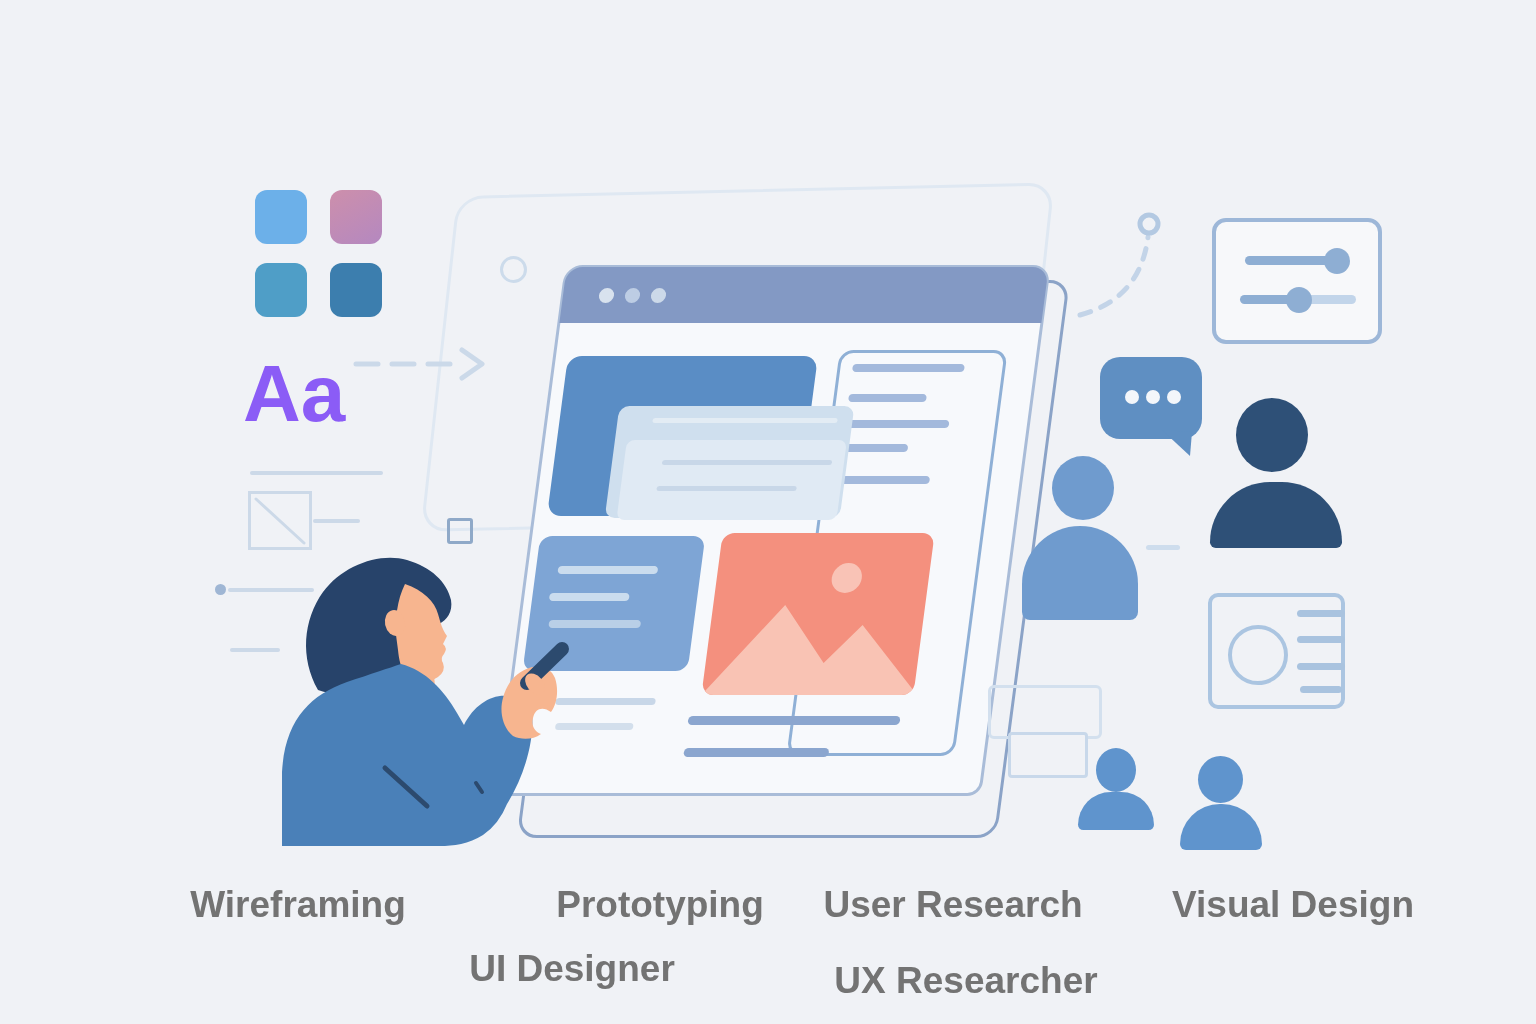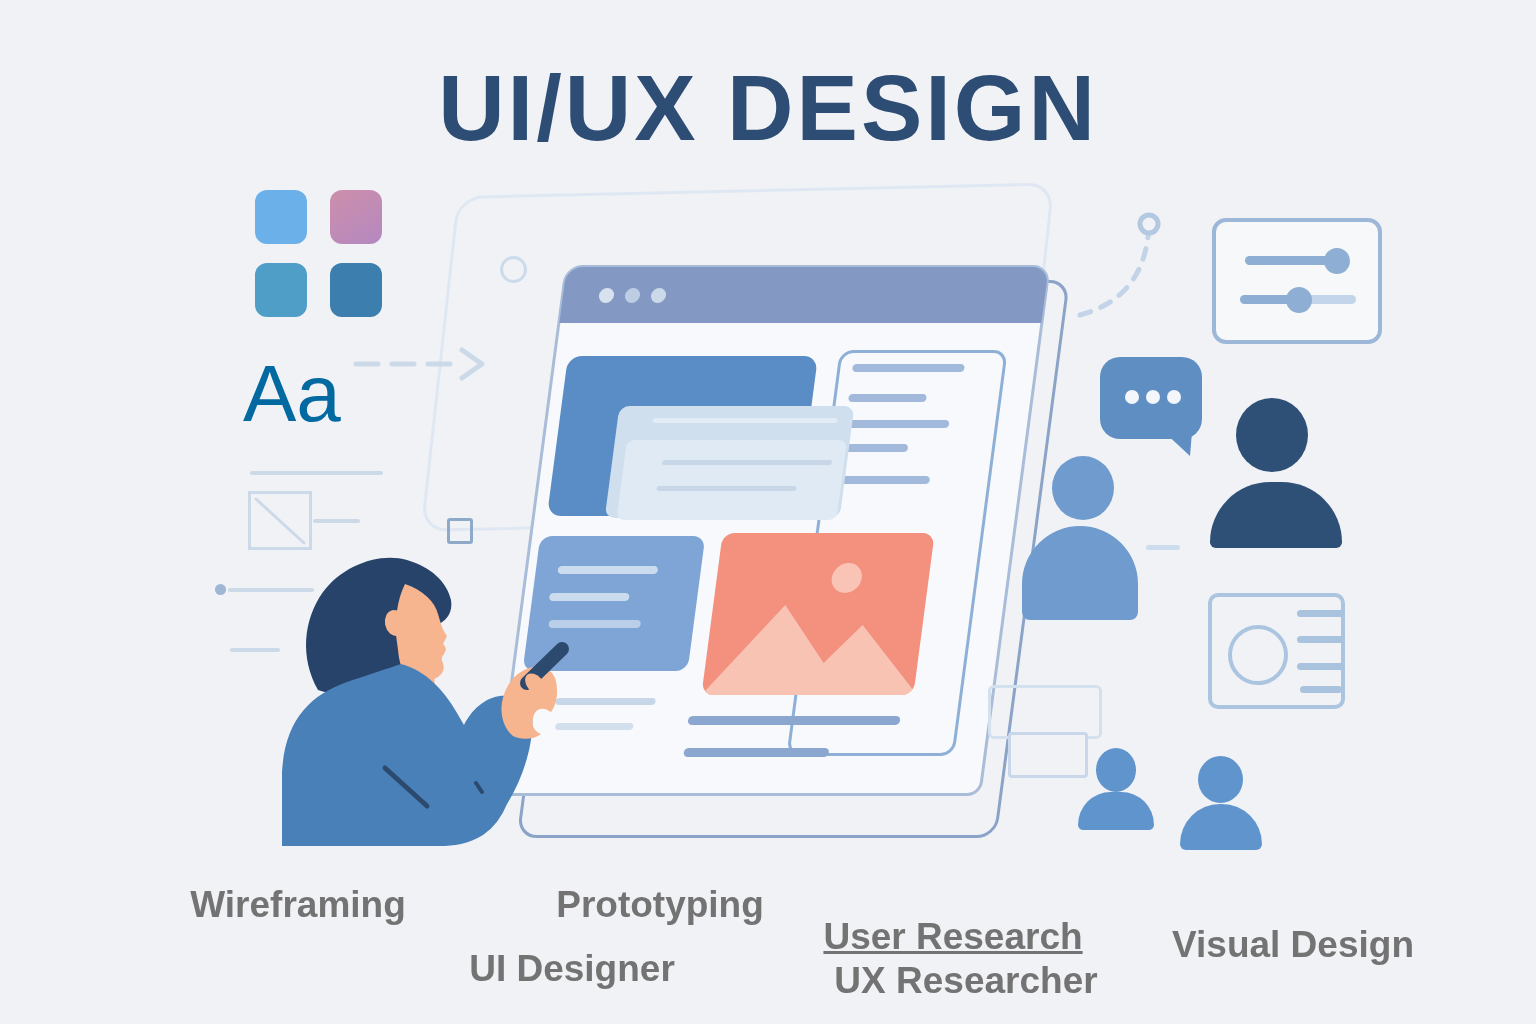--- a/index.html
+++ b/index.html
@@ -7,21 +7,21 @@
          font-family:"Liberation Sans",sans-serif;}
   .abs{position:absolute;}
 
   
   .title{left:0;right:0;top:56px;text-align:center;font-size:92px;font-weight:800;
          letter-spacing:3px;color:#2e4d74;}
   .skill{font-size:37px;font-weight:700;color:#737373;transform:translateX(-50%);white-space:nowrap;}
 
   
   .sw{width:52px;height:54px;border-radius:12px;}
-  .aa{left:243px;top:348px;font-size:80px;font-weight:400;color:#0369a1;}
+  .aa{left:243px;top:348px;font-size:80px;font-weight:700;color:#8b5cf6;}
 
   
   .faint-rect{left:457px;top:196px;width:590px;height:330px;border:3px solid #dfe8f2;
               border-radius:26px;transform:skewX(-7.5deg) rotate(-1.3deg);transform-origin:top left;}
   .faint-circle{left:500px;top:256px;width:21px;height:21px;border:3px solid #ccdbeb;border-radius:50%;}
   .mini-square{left:447px;top:518px;width:20px;height:20px;border:3px solid #8fa9c8;border-radius:3px;}
   .sketch{background:#ccd9e8;border-radius:3px;}
   .sketch-box{left:248px;top:491px;width:58px;height:53px;border:3px solid #ccd9e8;}
   .dotline-dot{left:215px;top:584px;width:11px;height:11px;border-radius:50%;background:#9fb6d4;}
 
@@ -58,21 +58,20 @@
   .pcircle{left:1228px;top:625px;width:52px;height:52px;border:4px solid #abc5e1;border-radius:50%;}
   .pline{width:48px;height:7px;border-radius:4px;background:#a9c3df;}
   .ghost-a{left:988px;top:685px;width:108px;height:48px;border:3px solid #d3e0ee;border-radius:6px;}
   .ghost-b{left:1008px;top:732px;width:74px;height:40px;border:3px solid #c8d8ea;border-radius:4px;background:#f0f2f6;}
 </style>
 </head>
 <body>
 
 <div class="stage">
 
-  <div class="abs title">UI/UX DESIGN</div>
 
   <div class="abs">
     <div class="abs sw" style="left:255px;top:190px;background:#6cb0e9;"></div>
     <div class="abs sw" style="left:330px;top:190px;background:linear-gradient(150deg,#cd8fab,#b488c0);"></div>
     <div class="abs sw" style="left:255px;top:263px;background:#4f9ec7;"></div>
     <div class="abs sw" style="left:330px;top:263px;background:#3c7eae;"></div>
   </div>
 
   <div class="abs aa">Aa</div>
 
@@ -216,18 +215,18 @@
              C 286 124 296 128 300 138 C 304 150 302 164 296 172
              C 288 166 280 168 278 178 C 276 186 280 192 286 194
              C 278 200 266 200 258 196 Z" fill="#f7b58f"></path>
 
     <line x1="272" y1="143" x2="307" y2="109" stroke="#2c4a6e" stroke-width="14" stroke-linecap="round"></line>
     <ellipse cx="280" cy="144" rx="8" ry="12" transform="rotate(-40 280 144)" fill="#f7b58f"></ellipse>
   </svg>
 
   <div class="abs skill" style="left:298px;top:884px;">Wireframing</div>
   <div class="abs skill" style="left:660px;top:884px;">Prototyping</div>
-  <div class="abs skill" style="left:953px;top:916px;text-decoration:underline;">User Research</div>
-  <div class="abs skill" style="left:1293px;top:884px;margin-top:40px;">Visual Design</div>
+  <div class="abs skill" style="left:953px;top:884px;">User Research</div>
+  <div class="abs skill" style="left:1293px;top:884px;">Visual Design</div>
   <div class="abs skill" style="left:572px;top:948px;text-align:right;">UI Designer</div>
   <div class="abs skill" style="left:966px;top:948px;margin-top:12px;">UX Researcher</div>
 
 </div>
 
 </body></html>

